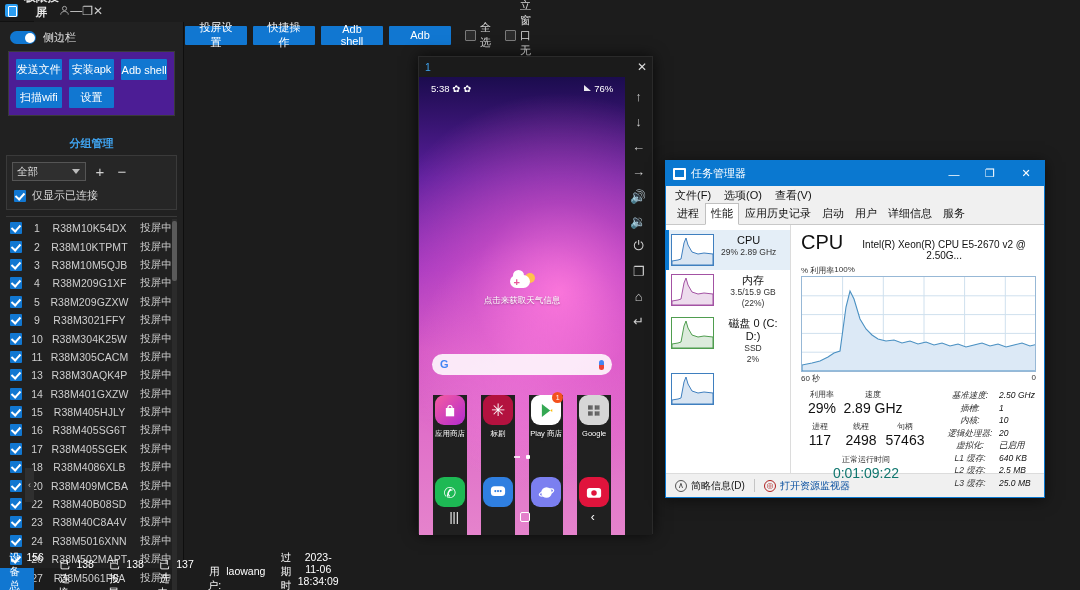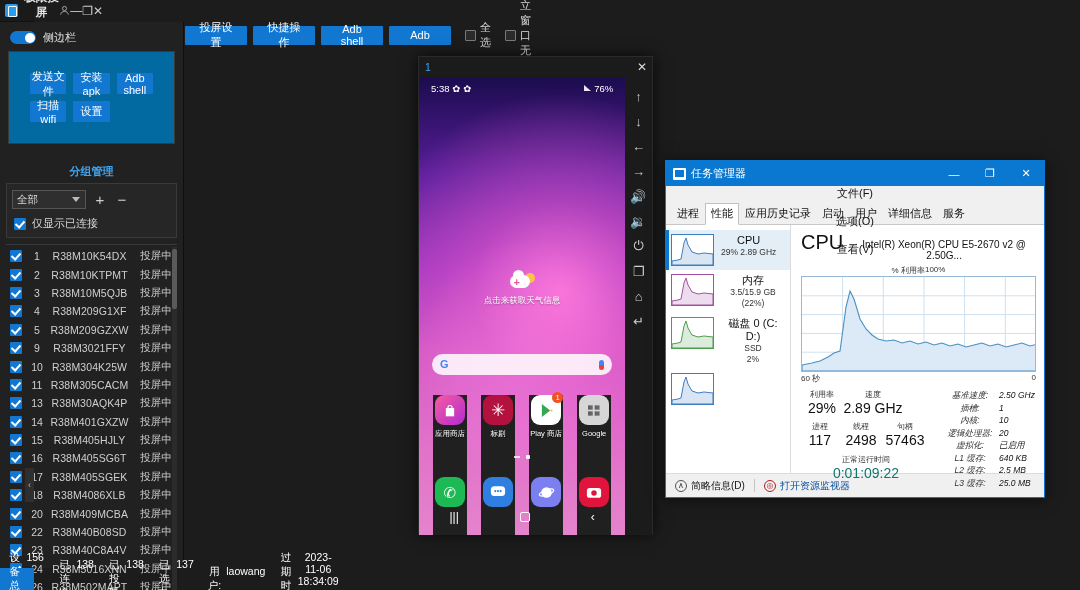--- a/index.html
+++ b/index.html
@@ -35,21 +35,21 @@
 
   
   .sidebar{position:absolute;left:0;top:22px;width:184px;bottom:22px;background:#212121;
     border-right:1px solid #0e0e0e;}
   .side-top{padding:6px 8px 4px 8px;}
   .toggle-row{display:flex;align-items:center;gap:7px;padding:2px 0 6px 2px;}
   .toggle{width:26px;height:13px;border-radius:7px;background:#1177d1;position:relative;flex:none;}
   .toggle:after{content:"";position:absolute;right:1.5px;top:1.5px;width:10px;height:10px;
     border-radius:50%;background:#fff;}
   .toggle-label{font-size:11px;color:#e0e0e0;}
-  .btnbox{background:#0369a1;border:1px solid #3a3a3a;padding:21px;margin:0 0 6px 0;}
+  .btnbox{background:#4c1d95;border:1px solid #3a3a3a;padding:7px;margin:0 0 6px 0;}
   .btn-row{display:flex;gap:7px;margin-bottom:7px;}
   .btn-row:last-child{margin-bottom:0;}
   .sbtn{background:#1177d1;color:#fff;font-size:11px;height:21px;flex:1;display:flex;
     align-items:center;justify-content:center;border-radius:1px;cursor:pointer;}
   .sec-title{font-size:11px;color:#3fa3ef;padding:10px 8px 4px 8px;font-weight:bold;}
   .grp-panel{margin:0 6px;border:1px solid #3a3a3a;background:#262626;padding:6px 5px;}
   .grp-row{display:flex;align-items:center;gap:6px;}
   .select{flex:0 0 74px;height:19px;background:#2f2f2f;border:1px solid #555;color:#ddd;
     font-size:10.5px;display:flex;align-items:center;padding:4px 4px;position:relative;}
   .select .caret{position:absolute;right:5px;top:6px;width:0;height:0;
@@ -127,38 +127,38 @@
   
   .tm{position:absolute;left:665px;top:160px;width:380px;height:338px;background:#f0f0f0;
     border:1px solid #0a78d0;box-shadow:0 2px 14px rgba(0,0,0,.55);color:#000;}
   .tm-title{height:25px;background:#0a78d0;display:flex;align-items:center;color:#fff;}
   .tm-ico{width:13px;height:12px;margin:0 5px 0 7px;background:#fff;border-radius:1px;position:relative;flex:none;}
   .tm-ico:after{content:"";position:absolute;left:2px;top:2px;right:2px;bottom:3px;background:#0a78d0;}
   .tm-title .t{font-size:11px;}
   .tm-title .sp{flex:1;}
   .tm-wbtn{width:36px;height:25px;display:flex;align-items:center;justify-content:center;font-size:11px;}
   .tm-menu{height:19px;background:#f0f0f0;display:flex;align-items:center;gap:13px;
-    padding:0 9px;font-size:11px;color:#111;flex-direction:column;}
+    padding:0 9px;font-size:11px;color:#111;}
   .tm-tabs{height:20px;display:flex;align-items:flex-end;padding:0 6px;border-bottom:1px solid #c8c8c8;
     background:#f0f0f0;gap:1px;}
   .tm-tab{font-size:11px;padding:2px 5px 3px 5px;color:#111;}
   .tm-tab.active{background:#ffffff;border:1px solid #c0c0c0;border-bottom:1px solid #fff;position:relative;top:1px;}
   .tm-content{display:flex;height:calc(100% - 25px - 19px - 20px - 24px);background:#fff;}
   .tm-left{width:125px;background:#fff;border-right:1px solid #dcdcdc;padding:5px 0 0 0;}
   .res-item{display:flex;gap:7px;padding:4px 5px;align-items:flex-start;}
   .res-item.sel{background:#e4eef7;border-left:3px solid #0a78d0;padding-left:2px;}
   .res-spark{width:43px;height:32px;border:1px solid #888;background:#fff;flex:none;position:relative;overflow:hidden;}
   .res-spark svg{position:absolute;left:0;top:0;}
   .res-txt .nm{font-size:11px;line-height:13px;color:#111;}
   .res-txt .sub{font-size:8.5px;line-height:11px;color:#333;}
   .tm-right{flex:1;padding:6px 8px 0 10px;position:relative;}
   .cpu-hd{display:flex;align-items:baseline;gap:9px;}
   .cpu-hd .big{font-size:20px;color:#111;line-height:22px;}
   .cpu-hd .model{font-size:10px;color:#111;position:relative;top:-1px;}
-  .ax-row{display:flex;justify-content:center;font-size:8px;color:#333;margin-top:3px;}
+  .ax-row{display:flex;justify-content:flex-start;font-size:8px;color:#333;margin-top:3px;}
   .graph{height:96px;border:1px solid #97b8d6;position:relative;overflow:hidden;background:#fff;}
   .graph svg{position:absolute;left:0;top:0;}
   .ax-row2{display:flex;justify-content:space-between;font-size:8px;color:#333;margin-top:1px;}
   .stats{display:flex;margin-top:5px;}
   .stats-l{width:130px;}
   .stat-lbls{display:flex;font-size:8px;color:#333;}
   .stat-vals{display:flex;font-size:14px;color:#111;line-height:17px;}
   .sl1{width:42px;} .sl2{width:60px;}
   .sl3{width:38px;} .sl4{width:44px;} .sl5{width:44px;}
   .uptime-lbl{font-size:8px;color:#333;margin-top:5px;}

